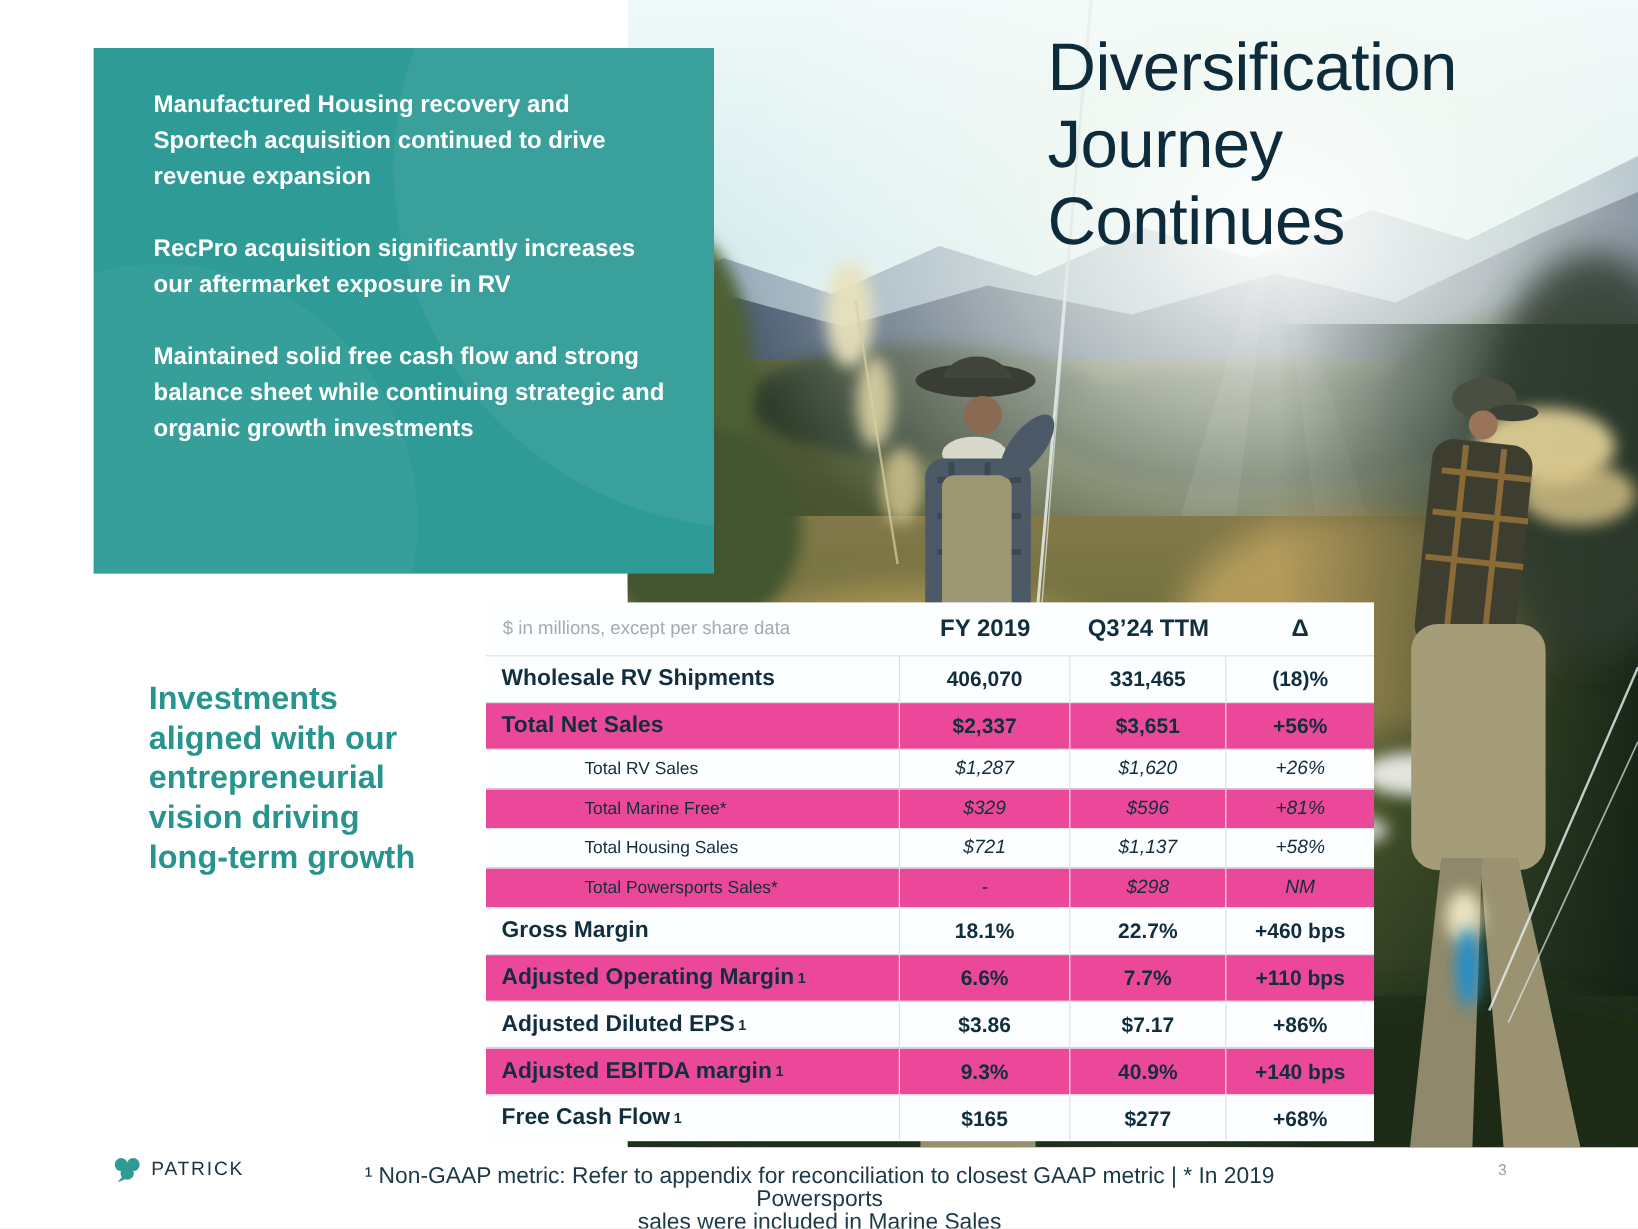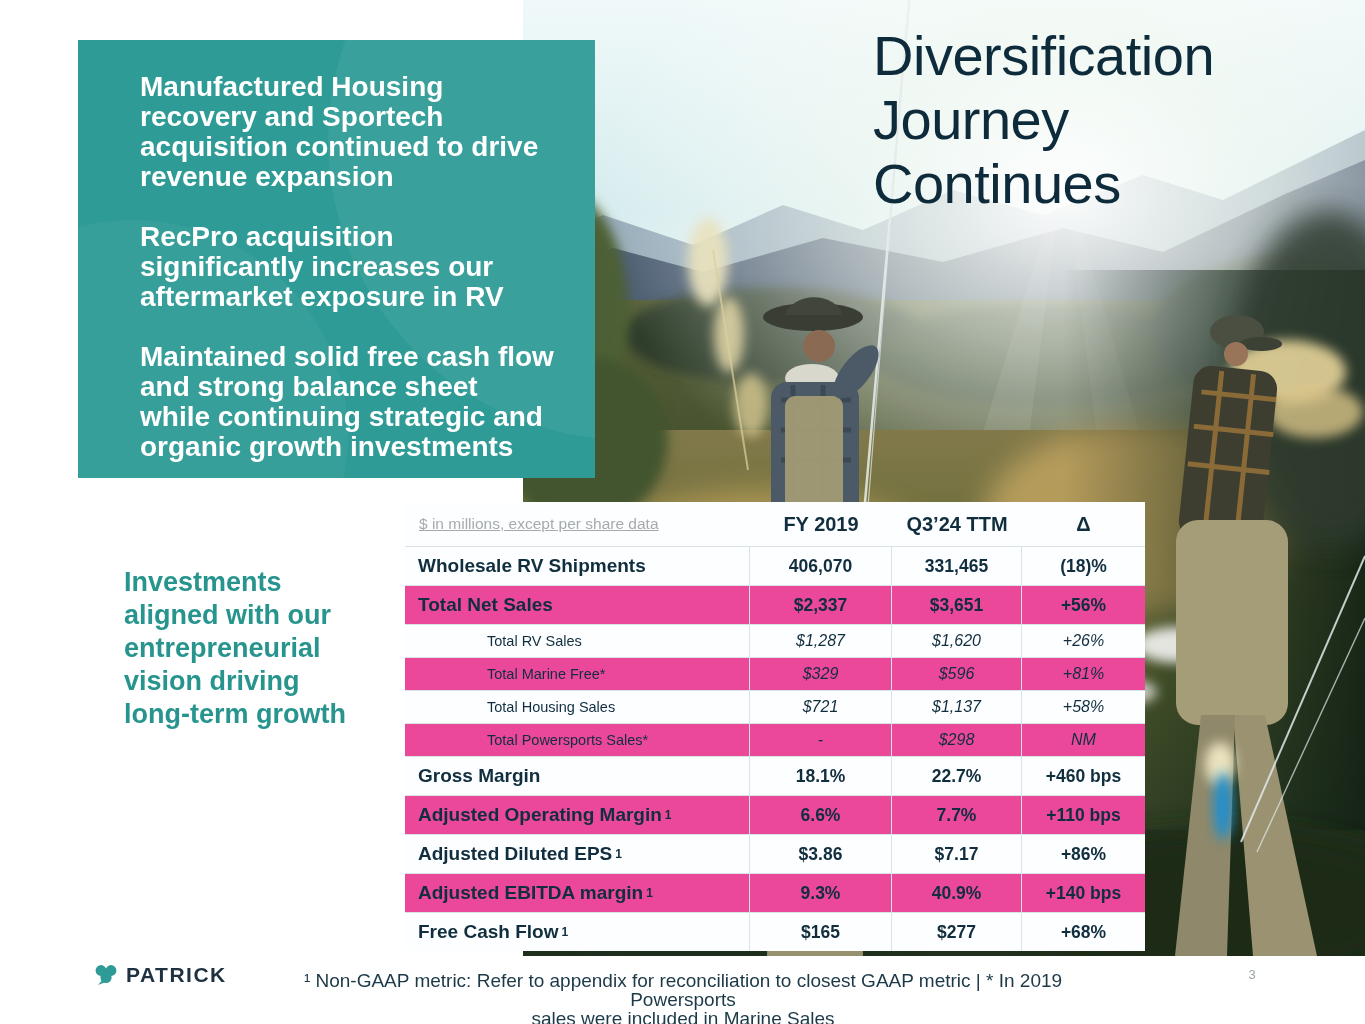--- a/index.html
+++ b/index.html
@@ -15,22 +15,22 @@
 
   
   .teal-box{
     position:absolute;left:78px;top:40px;width:517px;height:438px;
     background:#2e9b96;overflow:hidden;
   }
   .teal-box .deco1{position:absolute;left:250px;top:-200px;width:600px;height:600px;border-radius:50%;background:rgba(255,255,255,0.055);}
   .teal-box .deco2{position:absolute;left:-160px;top:180px;width:430px;height:430px;border-radius:50%;background:rgba(255,255,255,0.045);}
   .teal-box .box-text{position:relative;padding:32px 40px 0 46px;}
   .teal-box p{
-    margin:0 0 30px 16px;color:#ffffff;font-weight:bold;
-    font-size:28px;line-height:30px;max-width:452px;
+    margin:0 0 30px 4px;color:#ffffff;font-weight:bold;
+    font-size:20px;line-height:30px;max-width:452px;
   }
   
   .title{
     position:absolute;left:873px;top:24px;width:480px;
     font-size:56px;line-height:64px;font-weight:normal;color:#0e2b3c;
     letter-spacing:-0.5px;
   }
   
   .side-message{
     position:absolute;left:124px;top:566px;width:260px;
@@ -38,39 +38,39 @@
   }
   
   .fin-table{
     position:absolute;left:405px;top:502px;width:740px;
     background:#fdfeff;
   }
   .t-head{
     display:grid;grid-template-columns:345px 142px 130px 123px;
     height:44px;align-items:center;border-bottom:1px solid #d9e4e7;
   }
-  .unit-note{color:#a5abab;font-size:15.5px;padding-left:14px;font-weight:normal;text-decoration:underline;}
+  .unit-note{color:#a5abab;font-size:15.5px;padding-left:14px;font-weight:normal;}
   .col-label{font-size:20px;font-weight:bold;color:#112e3e;text-align:center;}
   .t-row{
     display:grid;grid-template-columns:345px 142px 130px 123px;
     align-items:center;
   }
   .t-row + .t-row{border-top:1px solid #d9e4e7;}
   .t-row.band{background:#ec4899;}
   .t-row.main{height:38px;}
   .t-row.sub{height:32px;}
   .t-label{font-size:19px;font-weight:bold;color:#112e3e;padding-left:13px;border-right:1px solid #d9e4e7;align-self:stretch;display:flex;align-items:center;}
   .t-label sup{font-size:12px;font-weight:bold;margin-left:3px;line-height:0;}
   .t-row.sub .t-label{font-size:14.5px;font-weight:normal;padding-left:82px;}
   .t-val{font-size:17.5px;font-weight:bold;color:#112e3e;text-align:center;align-self:stretch;display:flex;align-items:center;justify-content:center;}
   .t-val.sep{border-right:1px solid #d9e4e7;}
   .t-row.sub .t-val{font-size:16px;font-weight:normal;font-style:italic;}
   
   .logo{position:absolute;left:93px;top:962px;display:flex;align-items:center;gap:7px;}
-  .logo .wordmark{font-size:21px;font-weight:bold;color:#1d3140;letter-spacing:1.5px;}
+  .logo .wordmark{font-size:16px;font-weight:normal;color:#1d3140;letter-spacing:1.5px;}
   .footnote{
     position:absolute;left:283px;top:971px;width:800px;text-align:center;
     font-size:19px;line-height:19px;color:#1c3948;
   }
   .page-number{position:absolute;left:1240px;top:967px;width:24px;text-align:center;font-size:13px;color:#9aa4a8;}
 </style>
 </head>
 <body>
 
 <div class="slide">

